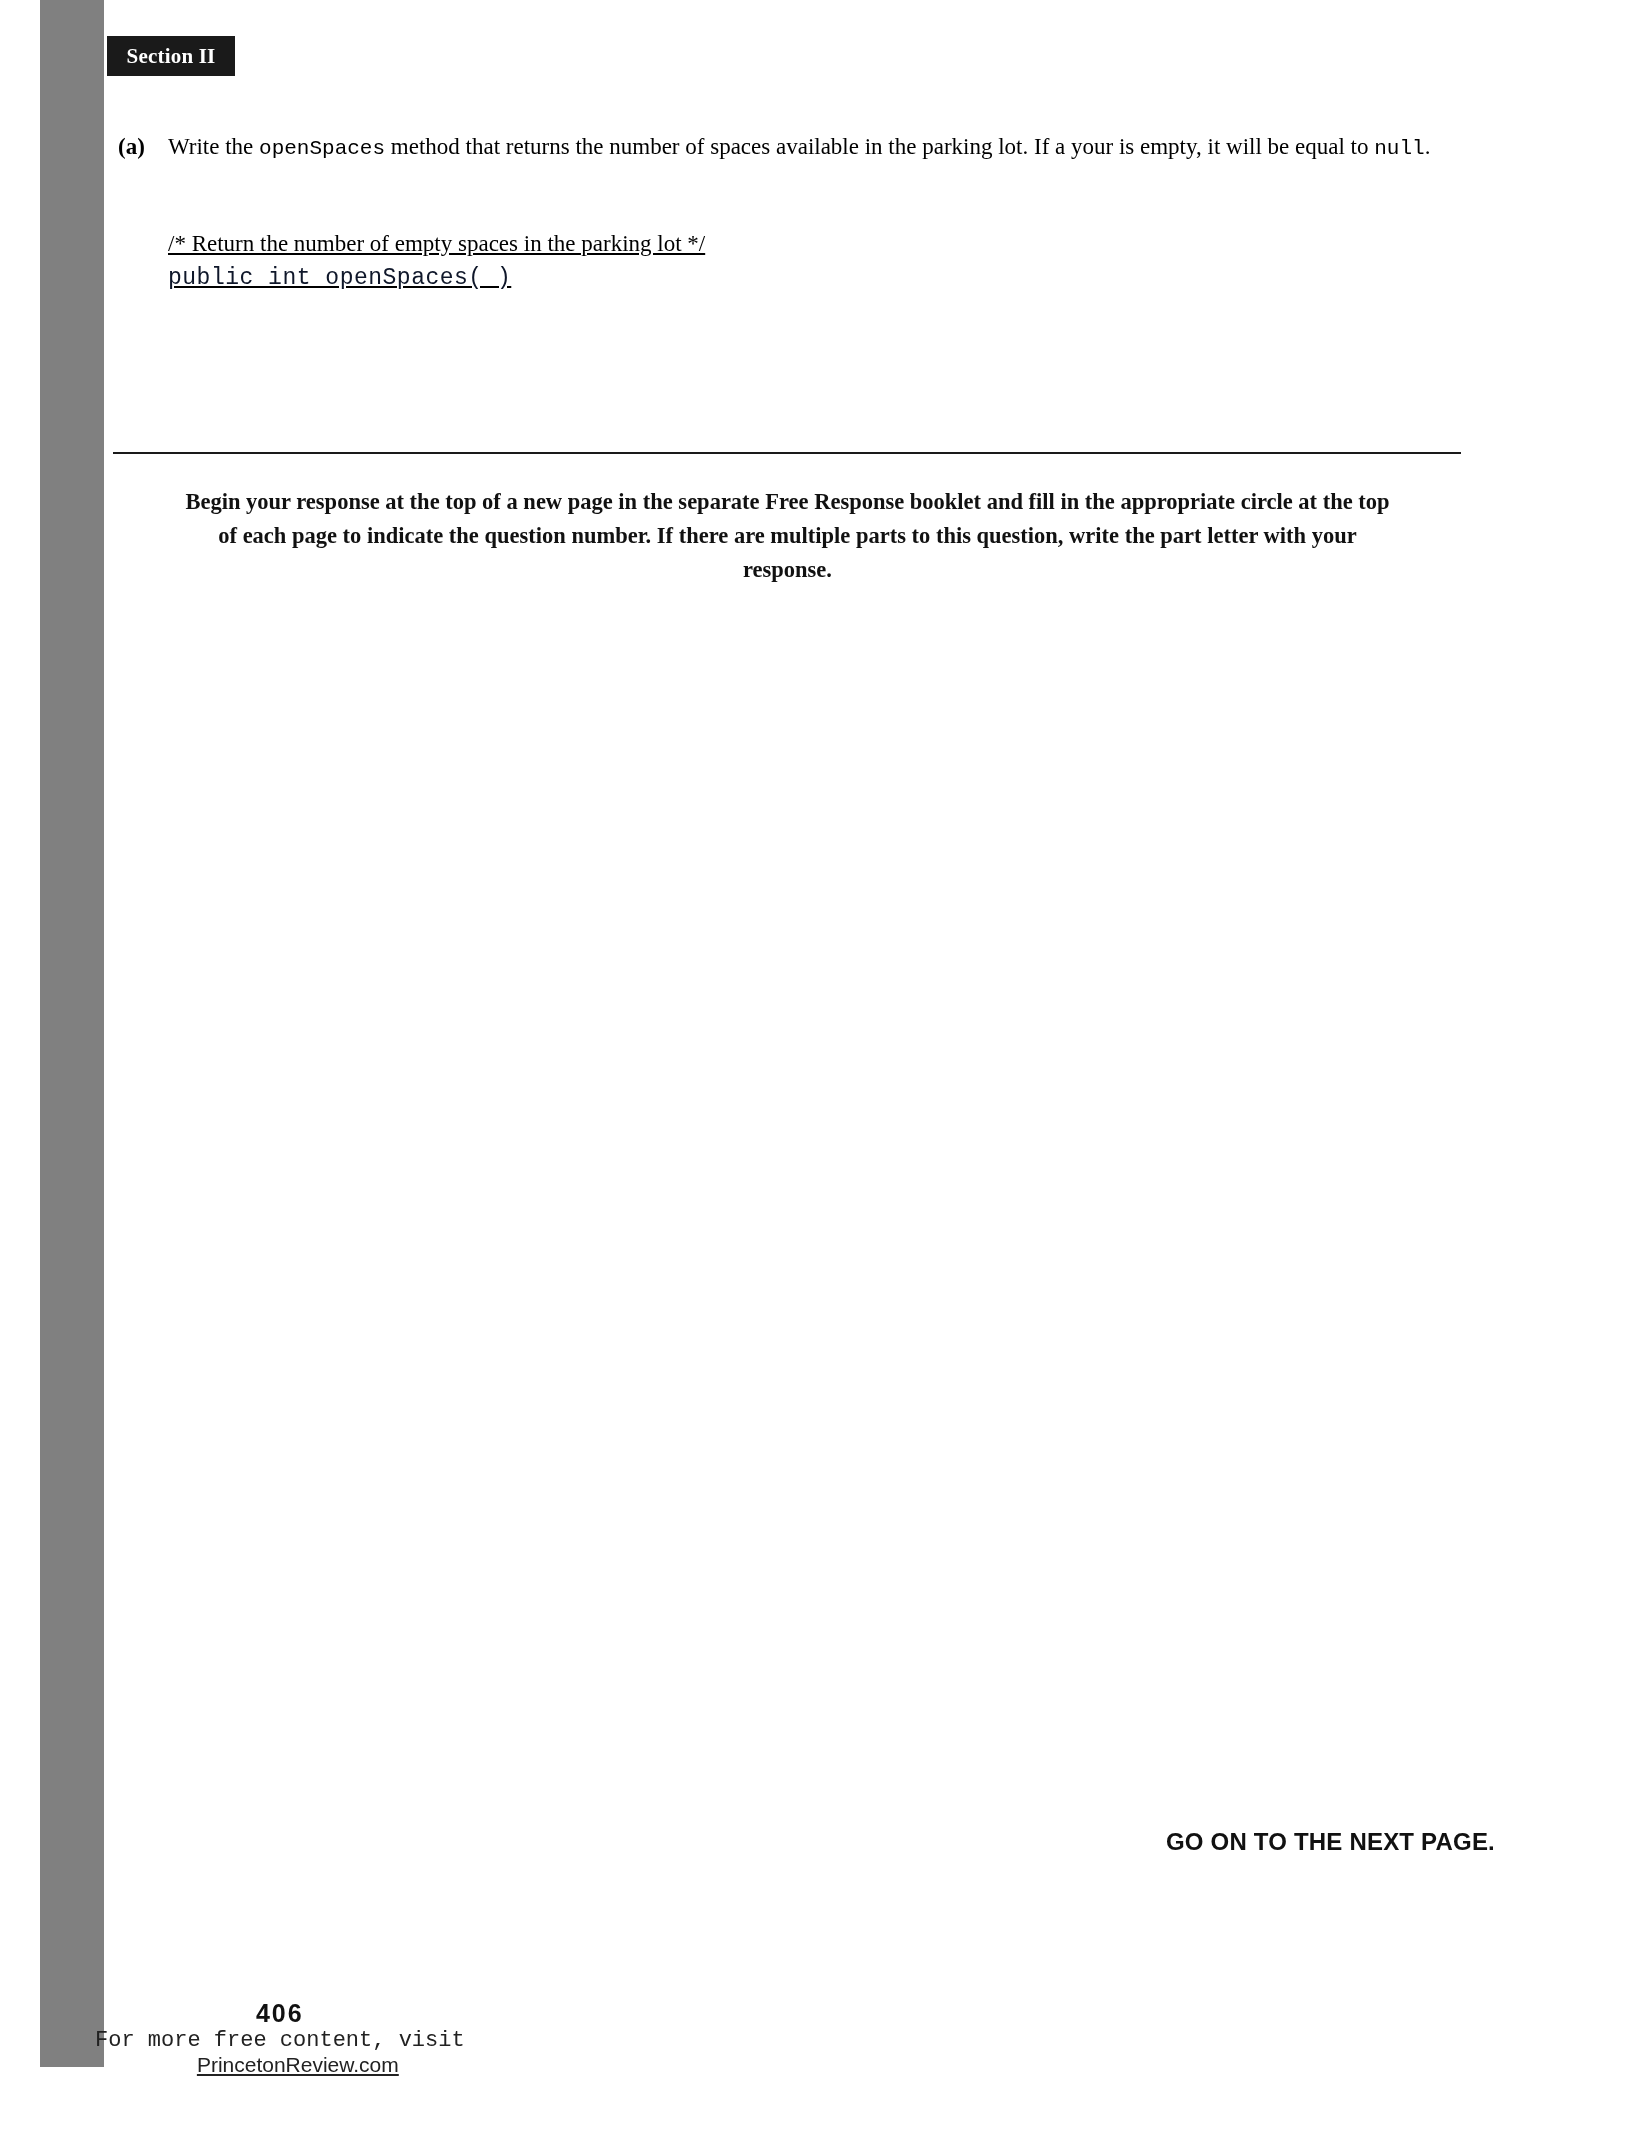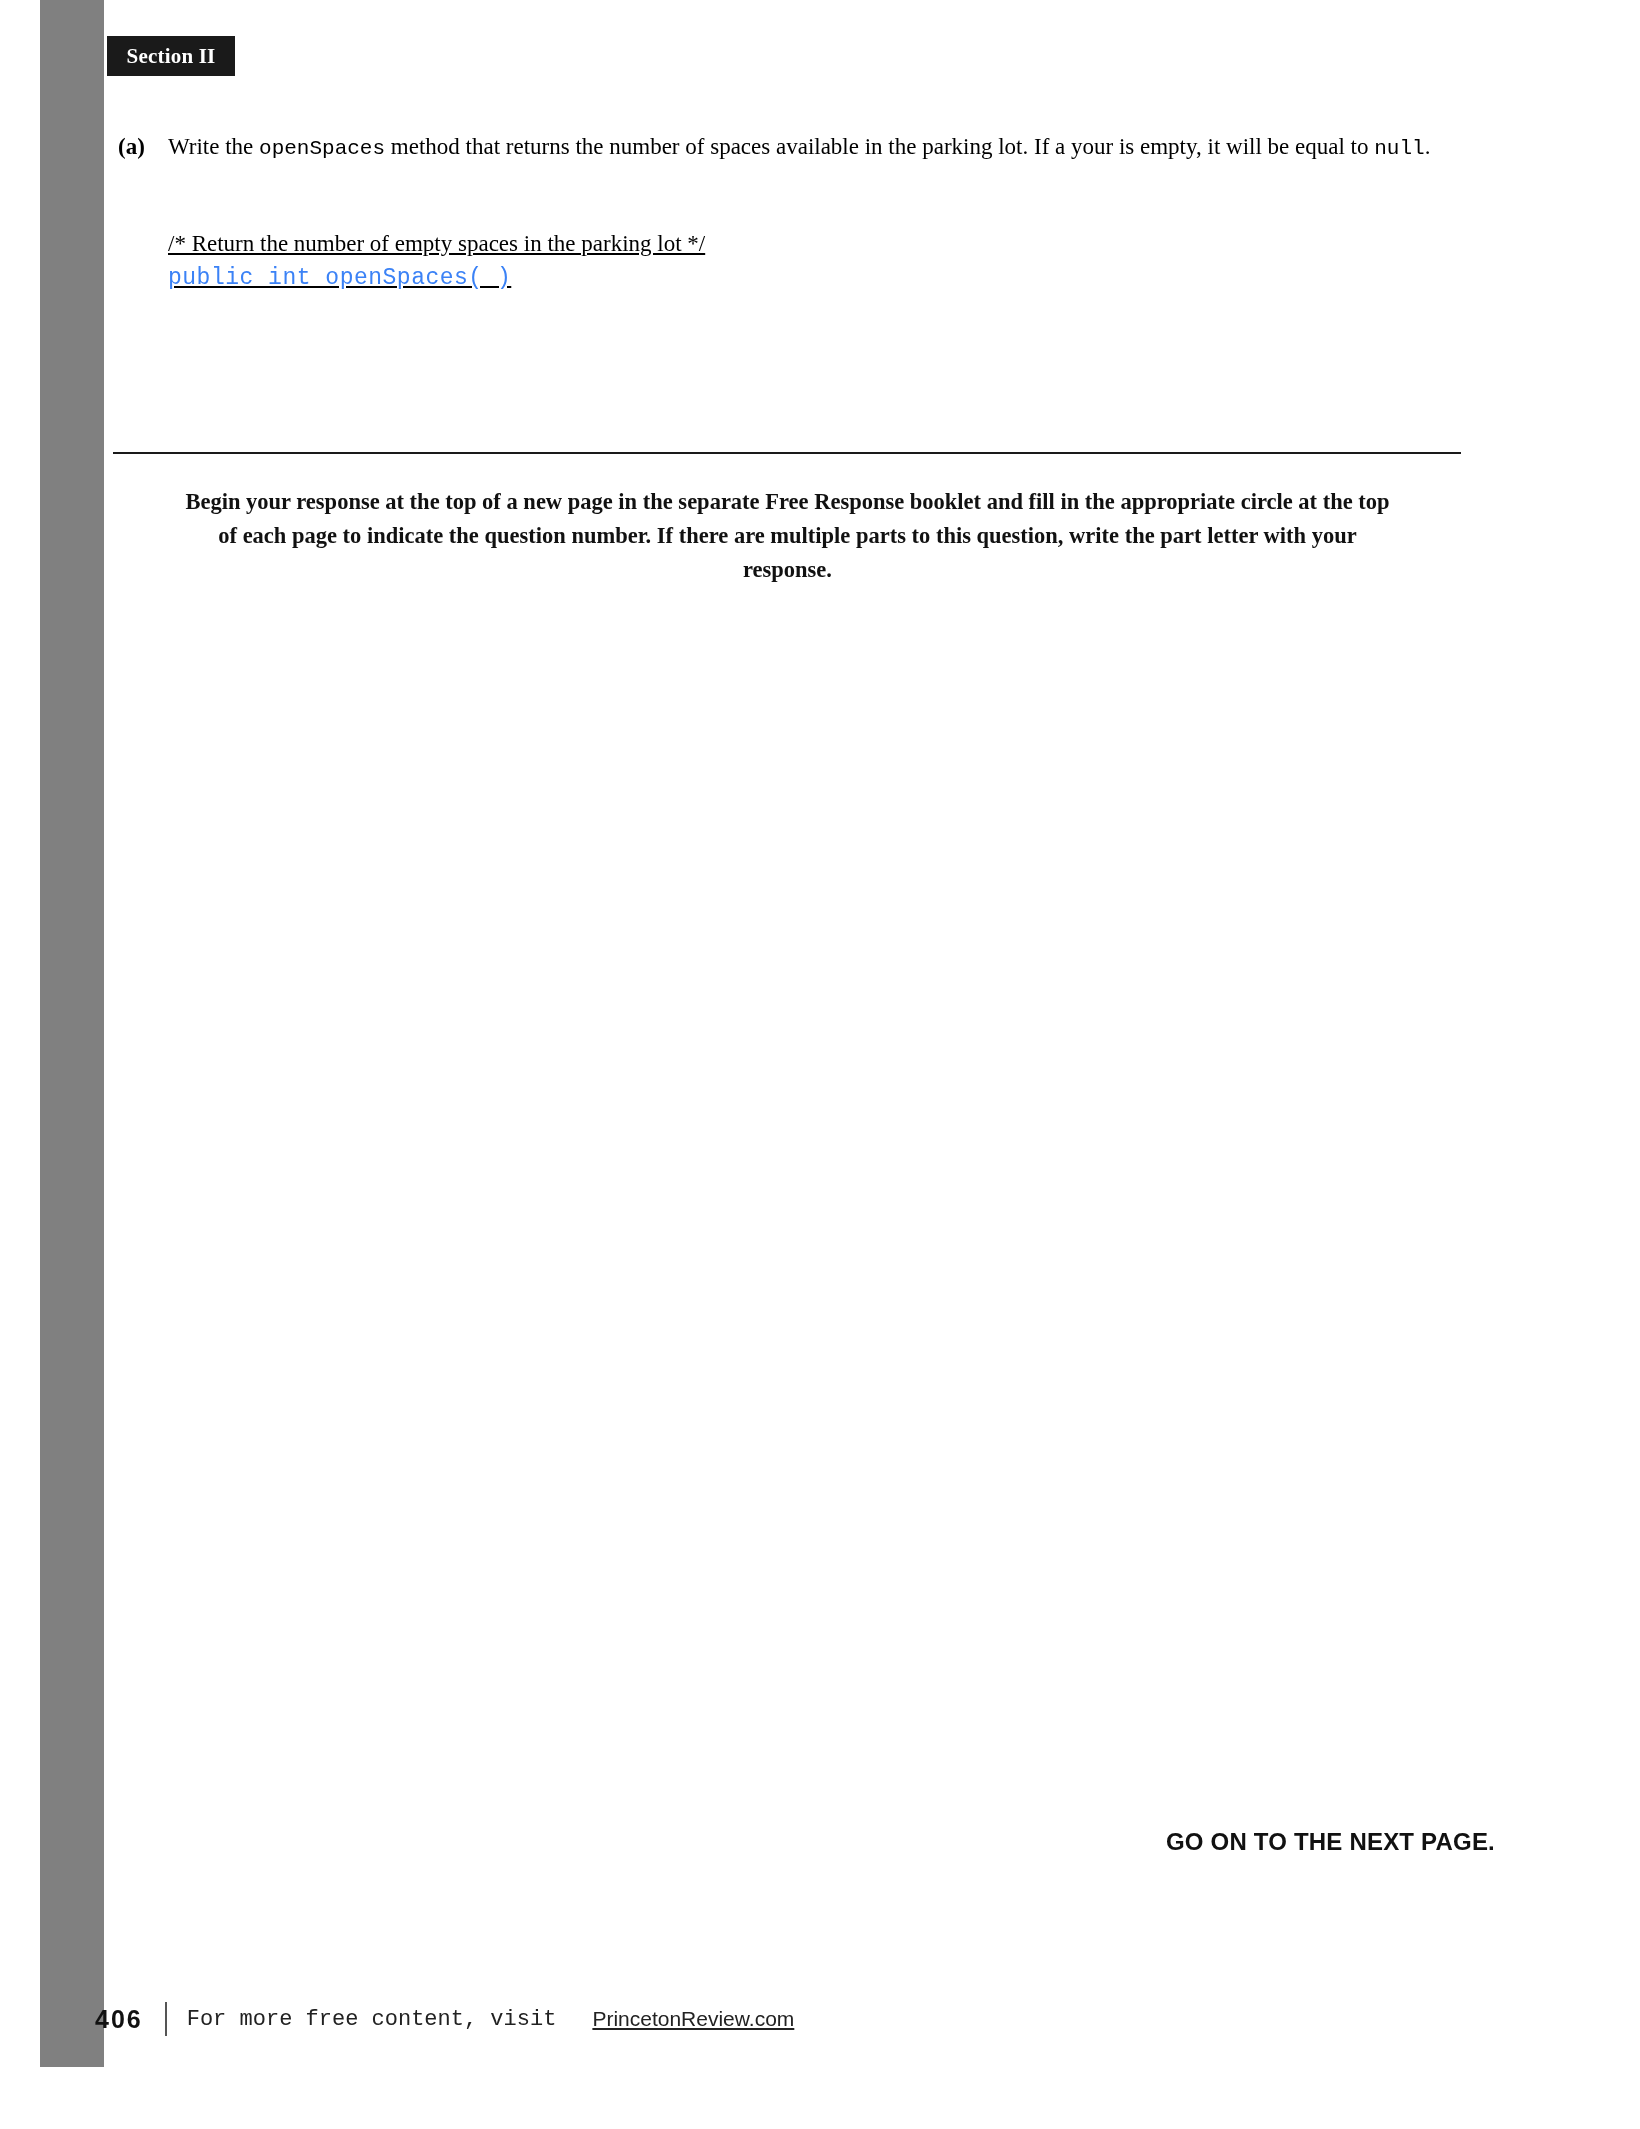--- a/index.html
+++ b/index.html
@@ -84,21 +84,21 @@
   .code-comment {
     font-family: "Liberation Serif", serif;
     font-size: 23px;
     line-height: 34px;
   }
   .code-line {
     font-family: "Liberation Mono", monospace;
     font-size: 23px;
     line-height: 34px;
     letter-spacing: 0.5px;
-    color: #3b82f6;
+    color: #0f172a;
   }
   
   .hrule {
     position: absolute;
     left: 113px;
     top: 452px;
     width: 1348px;
     height: 2px;
     background: #1a1a1a;
   }
@@ -127,20 +127,21 @@
     letter-spacing: 0.2px;
   }
   
   .footer {
     position: absolute;
     left: 95px;
     top: 1999px;
     display: flex;
     align-items: center;
     height: 40px;
+    flex-direction: column;
   }
   .page-num {
     font-family: "Liberation Sans", sans-serif;
     font-weight: bold;
     font-size: 25px;
     letter-spacing: 2px;
     color: #111111;
   }
   .footer-divider {
     width: 2px;

